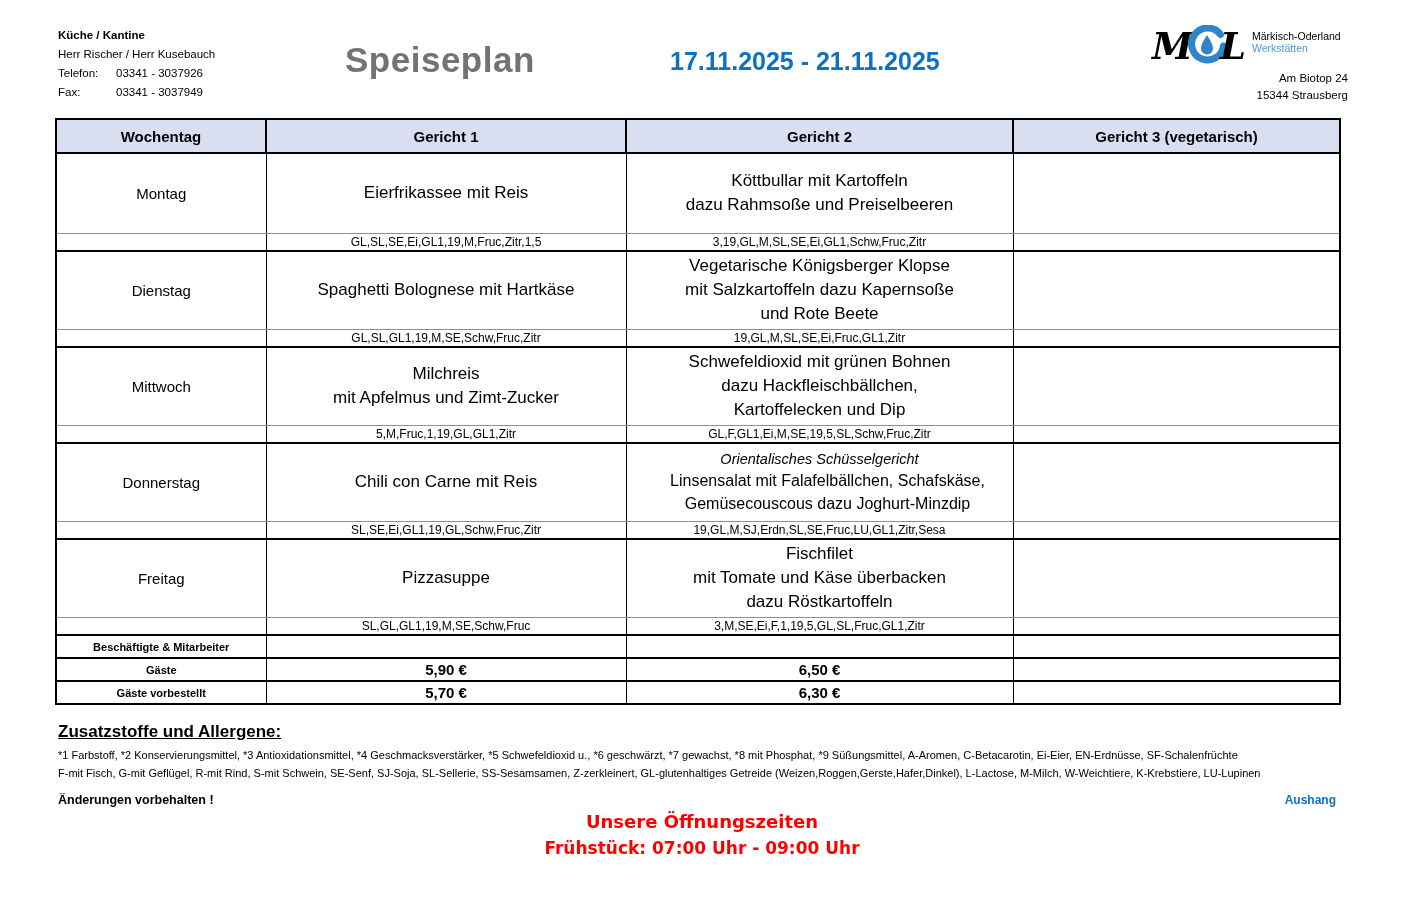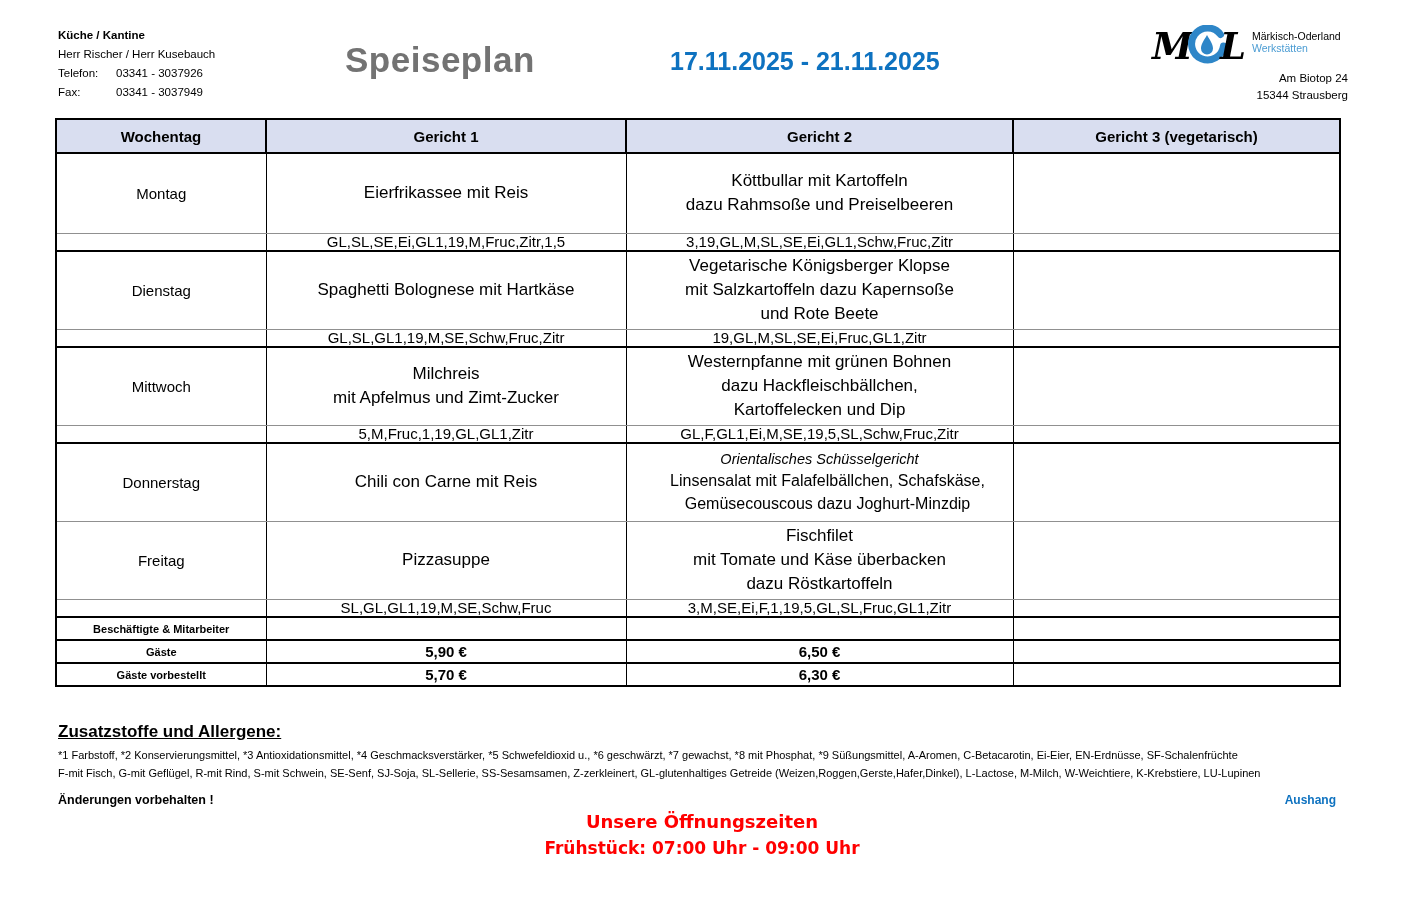--- a/index.html
+++ b/index.html
@@ -66,21 +66,21 @@
     border-bottom: 1px solid #909090;
   }
   .dish-cell {
     font-size: 17px; line-height: 24px;
     border-left: 1px solid #000; border-right: 1px solid #000;
     border-bottom: 1px solid #909090;
   }
   tr.main-row { height: 78px; }
   tr.allergen-row { height: 18px; }
   .allergen-cell {
-    font-size: 15px; line-height: 12px;
+    font-size: 12px; line-height: 12px;
     border-left: 1px solid #000; border-right: 1px solid #000;
     border-bottom: 2px solid #000;
     vertical-align: middle;
   }
   .note-italic { font-style: italic; font-size: 14.5px; line-height: 20px; }
   .dish-small { font-size: 16px; line-height: 23px; margin-left: 16px; }
 
   tr.price-row { height: 23px; }
   .price-label-cell {
     font-size: 11px; font-weight: bold;
@@ -204,21 +204,21 @@
         <td class="allergen-cell"></td>
       </tr>
 
       <tr class="main-row">
         <td class="day-cell">Mittwoch</td>
         <td class="dish-cell">
           <div>Milchreis</div>
           <div>mit Apfelmus und Zimt-Zucker</div>
         </td>
         <td class="dish-cell">
-          <div>Westernpfanne mit grünen Bohnen</div>
+          <div>Schwefeldioxid mit grünen Bohnen</div>
           <div>dazu Hackfleischbällchen,</div>
           <div>Kartoffelecken und Dip</div>
         </td>
         <td class="dish-cell"></td>
       </tr>
       <tr class="allergen-row">
         <td class="allergen-cell"></td>
         <td class="allergen-cell">5,M,Fruc,1,19,GL,GL1,Zitr</td>
         <td class="allergen-cell">GL,F,GL1,Ei,M,SE,19,5,SL,Schw,Fruc,Zitr</td>
         <td class="allergen-cell"></td>
@@ -228,20 +228,26 @@
         <td class="day-cell">Donnerstag</td>
         <td class="dish-cell">
           <div>Chili con Carne mit Reis</div>
         </td>
         <td class="dish-cell">
           <div class="note-italic">Orientalisches Schüsselgericht</div>
           <div class="dish-small">Linsensalat mit Falafelbällchen, Schafskäse,</div>
           <div class="dish-small">Gemüsecouscous dazu Joghurt-Minzdip</div>
         </td>
         <td class="dish-cell"></td>
+      </tr>
+      <tr class="allergen-row">
+        <td class="allergen-cell"></td>
+        <td class="allergen-cell">SL,SE,Ei,GL1,19,GL,Schw,Fruc,Zitr</td>
+        <td class="allergen-cell">19,GL,M,SJ,Erdn,SL,SE,Fruc,LU,GL1,Zitr,Sesa</td>
+        <td class="allergen-cell"></td>
       </tr>
 
       <tr class="main-row">
         <td class="day-cell">Freitag</td>
         <td class="dish-cell">
           <div>Pizzasuppe</div>
         </td>
         <td class="dish-cell">
           <div>Fischfilet</div>
           <div>mit Tomate und Käse überbacken</div>

